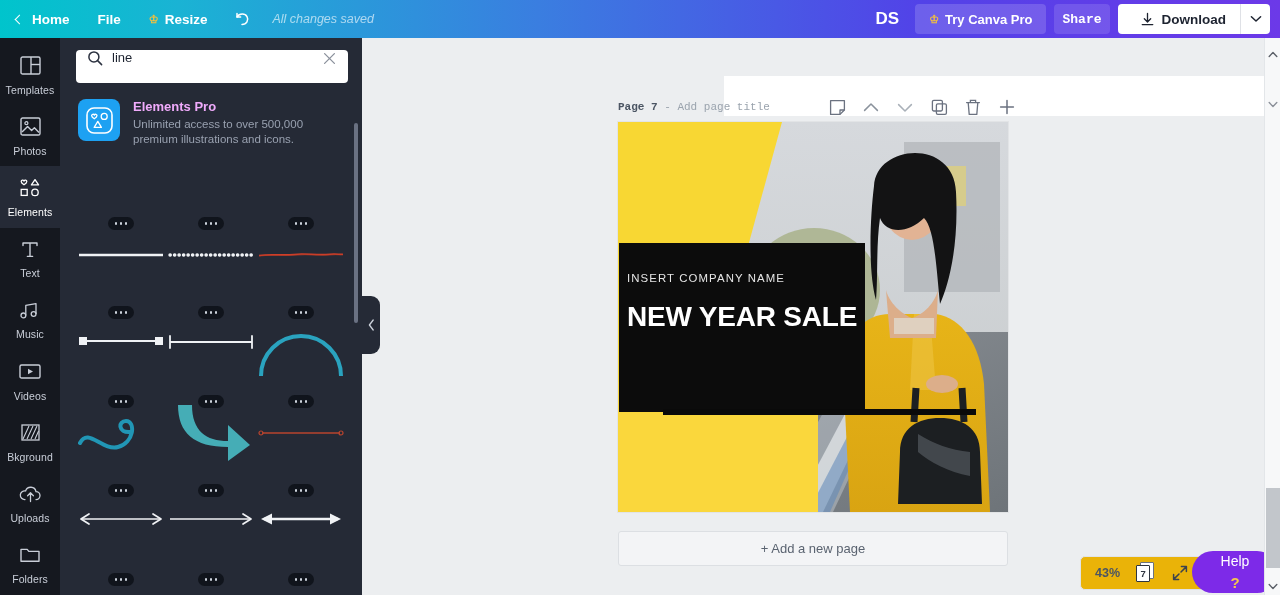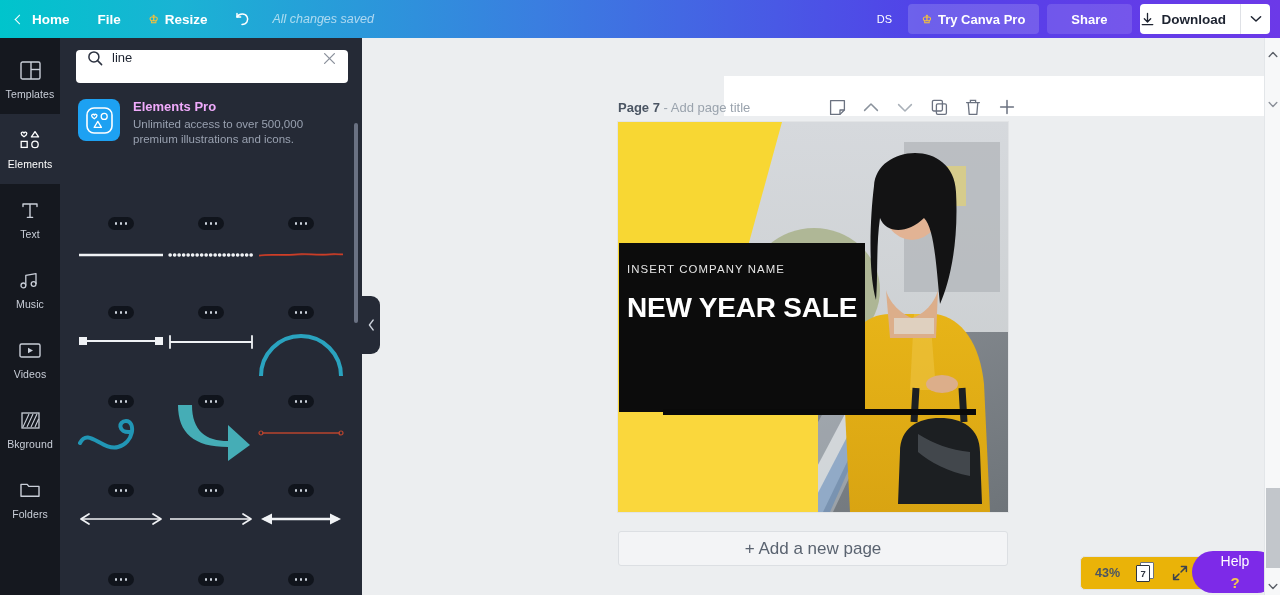--- a/index.html
+++ b/index.html
@@ -32,37 +32,37 @@
   .crown { font-size: 11px; color: #f5c13b; line-height: 1; }
   .undo-wrap { padding: 0 12px; cursor: pointer; display: flex; align-items: center; }
   .saved-text {
     color: rgba(255,255,255,0.62); font-size: 12.5px;
     font-style: italic; margin-left: 8px;
   }
   .tb-right {
     margin-left: auto; display: flex; align-items: center; gap: 0; padding-right: 10px; height: 100%;
   }
   .ds-avatar {
-    color: #fff; font-size: 11px; font-weight: normal; padding: 0 16px; cursor: pointer;
+    color: #fff; font-size: 17px; font-weight: bold; padding: 0 16px; cursor: pointer;
   }
   .btn-pro {
     background: rgba(255,255,255,0.16); color: #fff; font-size: 13px; font-weight: bold;
     border-radius: 4px; height: 30px; display: flex; align-items: center; gap: 6px;
     padding: 0 14px; cursor: pointer; margin-right: 8px;
   }
   .btn-share {
     background: rgba(255,255,255,0.13); color: #fff; font-size: 13px; font-weight: bold;
     border-radius: 4px; height: 30px; display: flex; align-items: center;
-    padding: 0 24px; cursor: pointer; margin-right: 8px;
+    padding: 0 8px; cursor: pointer; margin-right: 8px; font-family: Liberation Mono, monospace;
   }
   .dl-group { display: flex; align-items: center; height: 30px; }
   .btn-download {
     background: #fff; color: #1d2330; font-size: 13.5px; font-weight: bold;
     border-radius: 4px 0 0 4px; height: 30px; display: flex; align-items: center; gap: 7px;
-    padding: 0 14px 0 0; cursor: pointer;
+    padding: 0 14px 0 22px; cursor: pointer;
   }
   .btn-dl-caret {
     background: #fff; border-left: 1px solid #dfe1e6; border-radius: 0 4px 4px 0;
     height: 30px; width: 30px; display: flex; align-items: center; justify-content: center;
     cursor: pointer;
   }
 
   
   .rail {
     position: absolute; left: 0; top: 38px; width: 60px; height: 557px;
@@ -127,53 +127,53 @@
 
   
   .stage {
     position: absolute; left: 362px; top: 38px; width: 918px; height: 557px;
     background: #eceef0;
   }
   .page-head {
     position: absolute; left: 256px; top: 60px; width: 400px;
     display: flex; align-items: center;
   }
-  .page-label { font-size: 13px; color: #4b5563; font-weight: bold; }
+  .page-label { font-size: 11px; color: #4b5563; font-weight: bold; font-family: Liberation Mono, monospace; }
   .page-label em { font-style: normal; font-weight: normal; color: #9aa3ad; }
   .page-tools { display: flex; align-items: center; gap: 16px; margin-left: auto; padding-right: 2px; }
   .ptool { cursor: pointer; display: flex; align-items: center; justify-content: center; width: 18px; height: 18px; }
 
   .design {
     position: absolute; left: 256px; top: 84px; width: 390px; height: 390px;
     background: #fff; overflow: hidden; box-shadow: 0 0 0 1px rgba(0,0,0,.04);
   }
   .d-photo { position: absolute; inset: 0; }
   .d-yellow-tri {
     position: absolute; left: 0; top: 0; width: 164px; height: 300px;
     background: #f8d733; clip-path: polygon(0 0, 100% 0, 50% 100%, 0 100%);
   }
   .d-yellow-bottom {
     position: absolute; left: 0; bottom: 0; width: 200px; height: 130px; background: #fad73c;
   }
   .d-blackbox {
     position: absolute; left: 1px; top: 121px; width: 246px; height: 169px;
-    background: #0c0c0c; padding: 20px 0 0 8px;
+    background: #0c0c0c; padding: 29px 0 0 8px;
   }
   .d-company { color: #e6e6e6; font-size: 11.4px; letter-spacing: 1.1px; font-family: "Liberation Sans", sans-serif; }
   .d-head {
     color: #fff; font-size: 28px; font-weight: bold; line-height: 33px;
     letter-spacing: -0.2px; margin-top: 14px; font-family: "Liberation Sans", sans-serif;
   }
   .d-rule { position: absolute; left: 45px; top: 287px; width: 313px; height: 6px; background: #0a0a0a; }
 
   .add-page {
     position: absolute; left: 256px; top: 493px; width: 390px; height: 35px;
     border: 1px solid #dcdfe3; border-radius: 3px; background: #f3f4f6;
     display: flex; align-items: center; justify-content: center;
-    font-size: 17px; color: #5a6370; cursor: pointer;
+    font-size: 13px; color: #5a6370; cursor: pointer;
   }
 
   
   .zoom-bar {
     position: absolute; left: 718px; top: 518px; height: 34px;
     background: #eab308; border: 1px solid #e1e4e8; border-radius: 5px;
     display: flex; align-items: center; gap: 16px; padding: 0 14px;
   }
   .zoom-pct { font-size: 12.5px; color: #4b5563; font-weight: bold; cursor: pointer; }
   .pagecount { position: relative; width: 19px; height: 19px; cursor: pointer; }
@@ -260,20 +260,30 @@
       <span class="rail-icon">
         <svg width="21" height="19" viewBox="0 0 21 19">
           <rect x="1" y="1" width="19" height="17" rx="1.6" fill="none" stroke="#c9ced8" stroke-width="1.4"></rect>
           <path d="M11 1 L11 18" stroke="#c9ced8" stroke-width="1.4"></path>
           <path d="M11 8.5 L20 8.5" stroke="#c9ced8" stroke-width="1.4"></path>
         </svg>
       </span>
       <span class="rail-label">Templates</span>
     </div>
 
+    <div class="rail-item">
+      <span class="rail-icon">
+        <svg width="21" height="19" viewBox="0 0 21 19">
+          <rect x="1" y="1" width="19" height="17" rx="1.6" fill="none" stroke="#c9ced8" stroke-width="1.4"></rect>
+          <circle cx="6.4" cy="6.2" r="1.5" fill="none" stroke="#c9ced8" stroke-width="1.3"></circle>
+          <path d="M2 15 L7.6 9.4 L11.6 13.4 L14.4 10.8 L19 15.4" fill="none" stroke="#c9ced8" stroke-width="1.4" stroke-linejoin="round"></path>
+        </svg>
+      </span>
+      <span class="rail-label">Photos</span>
+    </div>
 
     <div class="rail-item active">
       <span class="rail-icon">
         <svg width="22" height="20" viewBox="0 0 22 20">
           <path d="M2.2 3.4 C2.2 2.1 4.2 1.4 5 2.9 C5.8 1.4 7.8 2.1 7.8 3.4 C7.8 5 5 6.8 5 6.8 C5 6.8 2.2 5 2.2 3.4 Z" fill="none" stroke="#ffffff" stroke-width="1.3"></path>
           <path d="M16 1.6 L19.6 6.9 L12.4 6.9 Z" fill="none" stroke="#ffffff" stroke-width="1.3" stroke-linejoin="round"></path>
           <rect x="2.2" y="11.4" width="6" height="6" fill="none" stroke="#ffffff" stroke-width="1.3"></rect>
           <circle cx="16" cy="14.4" r="3.2" fill="none" stroke="#ffffff" stroke-width="1.3"></circle>
         </svg>
       </span>
@@ -313,20 +323,29 @@
     <div class="rail-item">
       <span class="rail-icon">
         <svg width="21" height="19" viewBox="0 0 21 19">
           <rect x="2" y="2" width="17" height="15" fill="none" stroke="#c9ced8" stroke-width="1.3"></rect>
           <path d="M3 16 L9 3 M7 16 L13 3 M11 16 L17 3 M15 16 L18.6 8" stroke="#c9ced8" stroke-width="1.1"></path>
         </svg>
       </span>
       <span class="rail-label">Bkground</span>
     </div>
 
+    <div class="rail-item">
+      <span class="rail-icon">
+        <svg width="23" height="19" viewBox="0 0 23 19">
+          <path d="M6 14.6 A4.4 4.4 0 1 1 6.6 5.9 A5.4 5.4 0 0 1 17 6.6 A4 4 0 0 1 17 14.6" fill="none" stroke="#c9ced8" stroke-width="1.3" stroke-linecap="round"></path>
+          <path d="M11.5 16.6 L11.5 8 M8.6 10.8 L11.5 7.8 L14.4 10.8" fill="none" stroke="#c9ced8" stroke-width="1.3" stroke-linecap="round" stroke-linejoin="round"></path>
+        </svg>
+      </span>
+      <span class="rail-label">Uploads</span>
+    </div>
 
     <div class="rail-item">
       <span class="rail-icon">
         <svg width="22" height="18" viewBox="0 0 22 18">
           <path d="M2 15.2 L2 3.4 L8.2 3.4 L9.8 5.4 L20 5.4 L20 15.2 Z" fill="none" stroke="#c9ced8" stroke-width="1.4" stroke-linejoin="round"></path>
         </svg>
       </span>
       <span class="rail-label">Folders</span>
     </div>
   </div>

